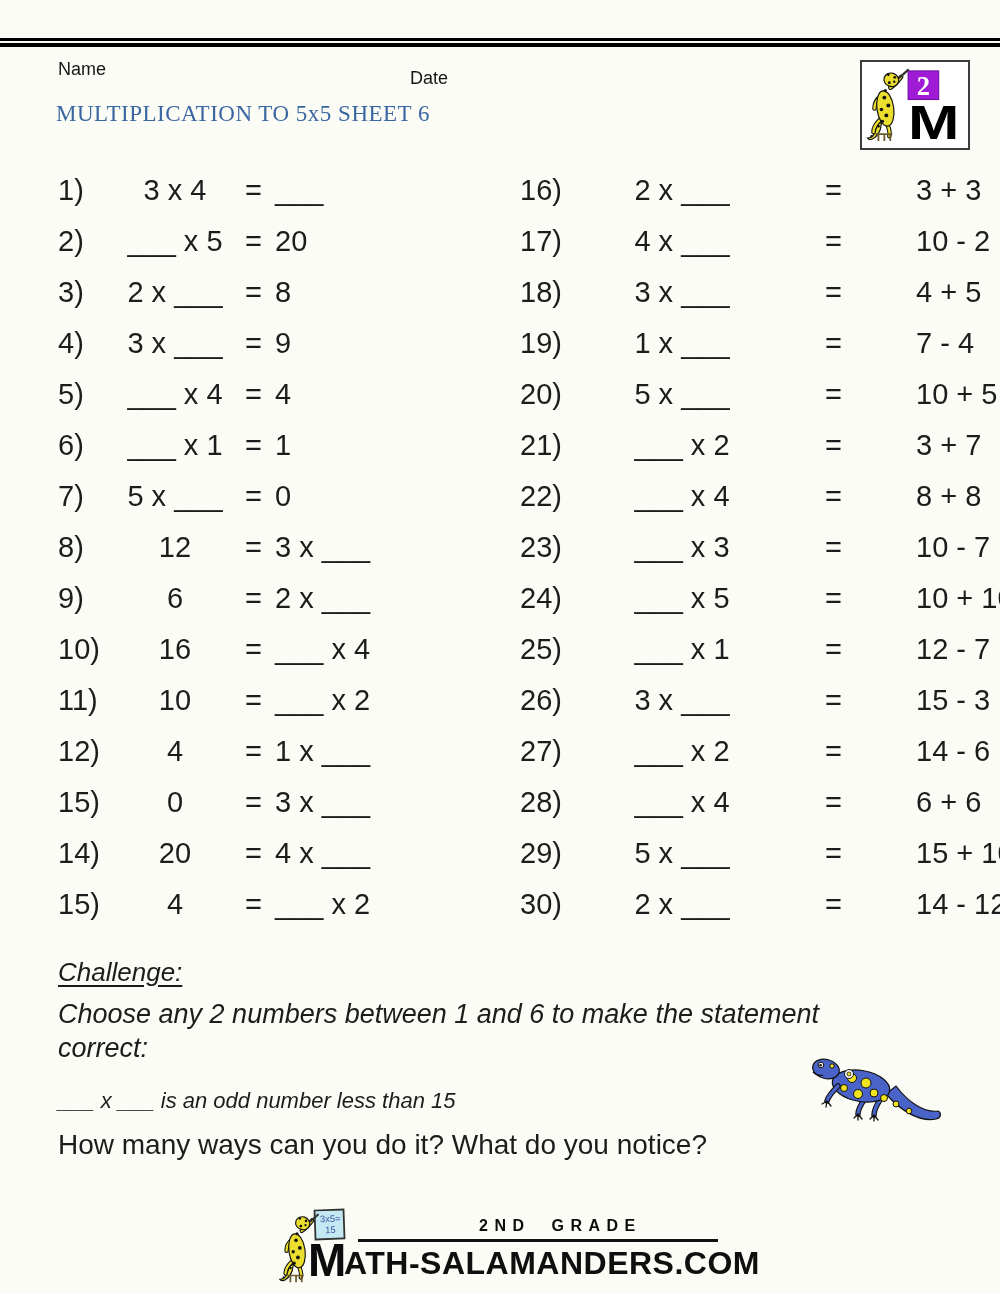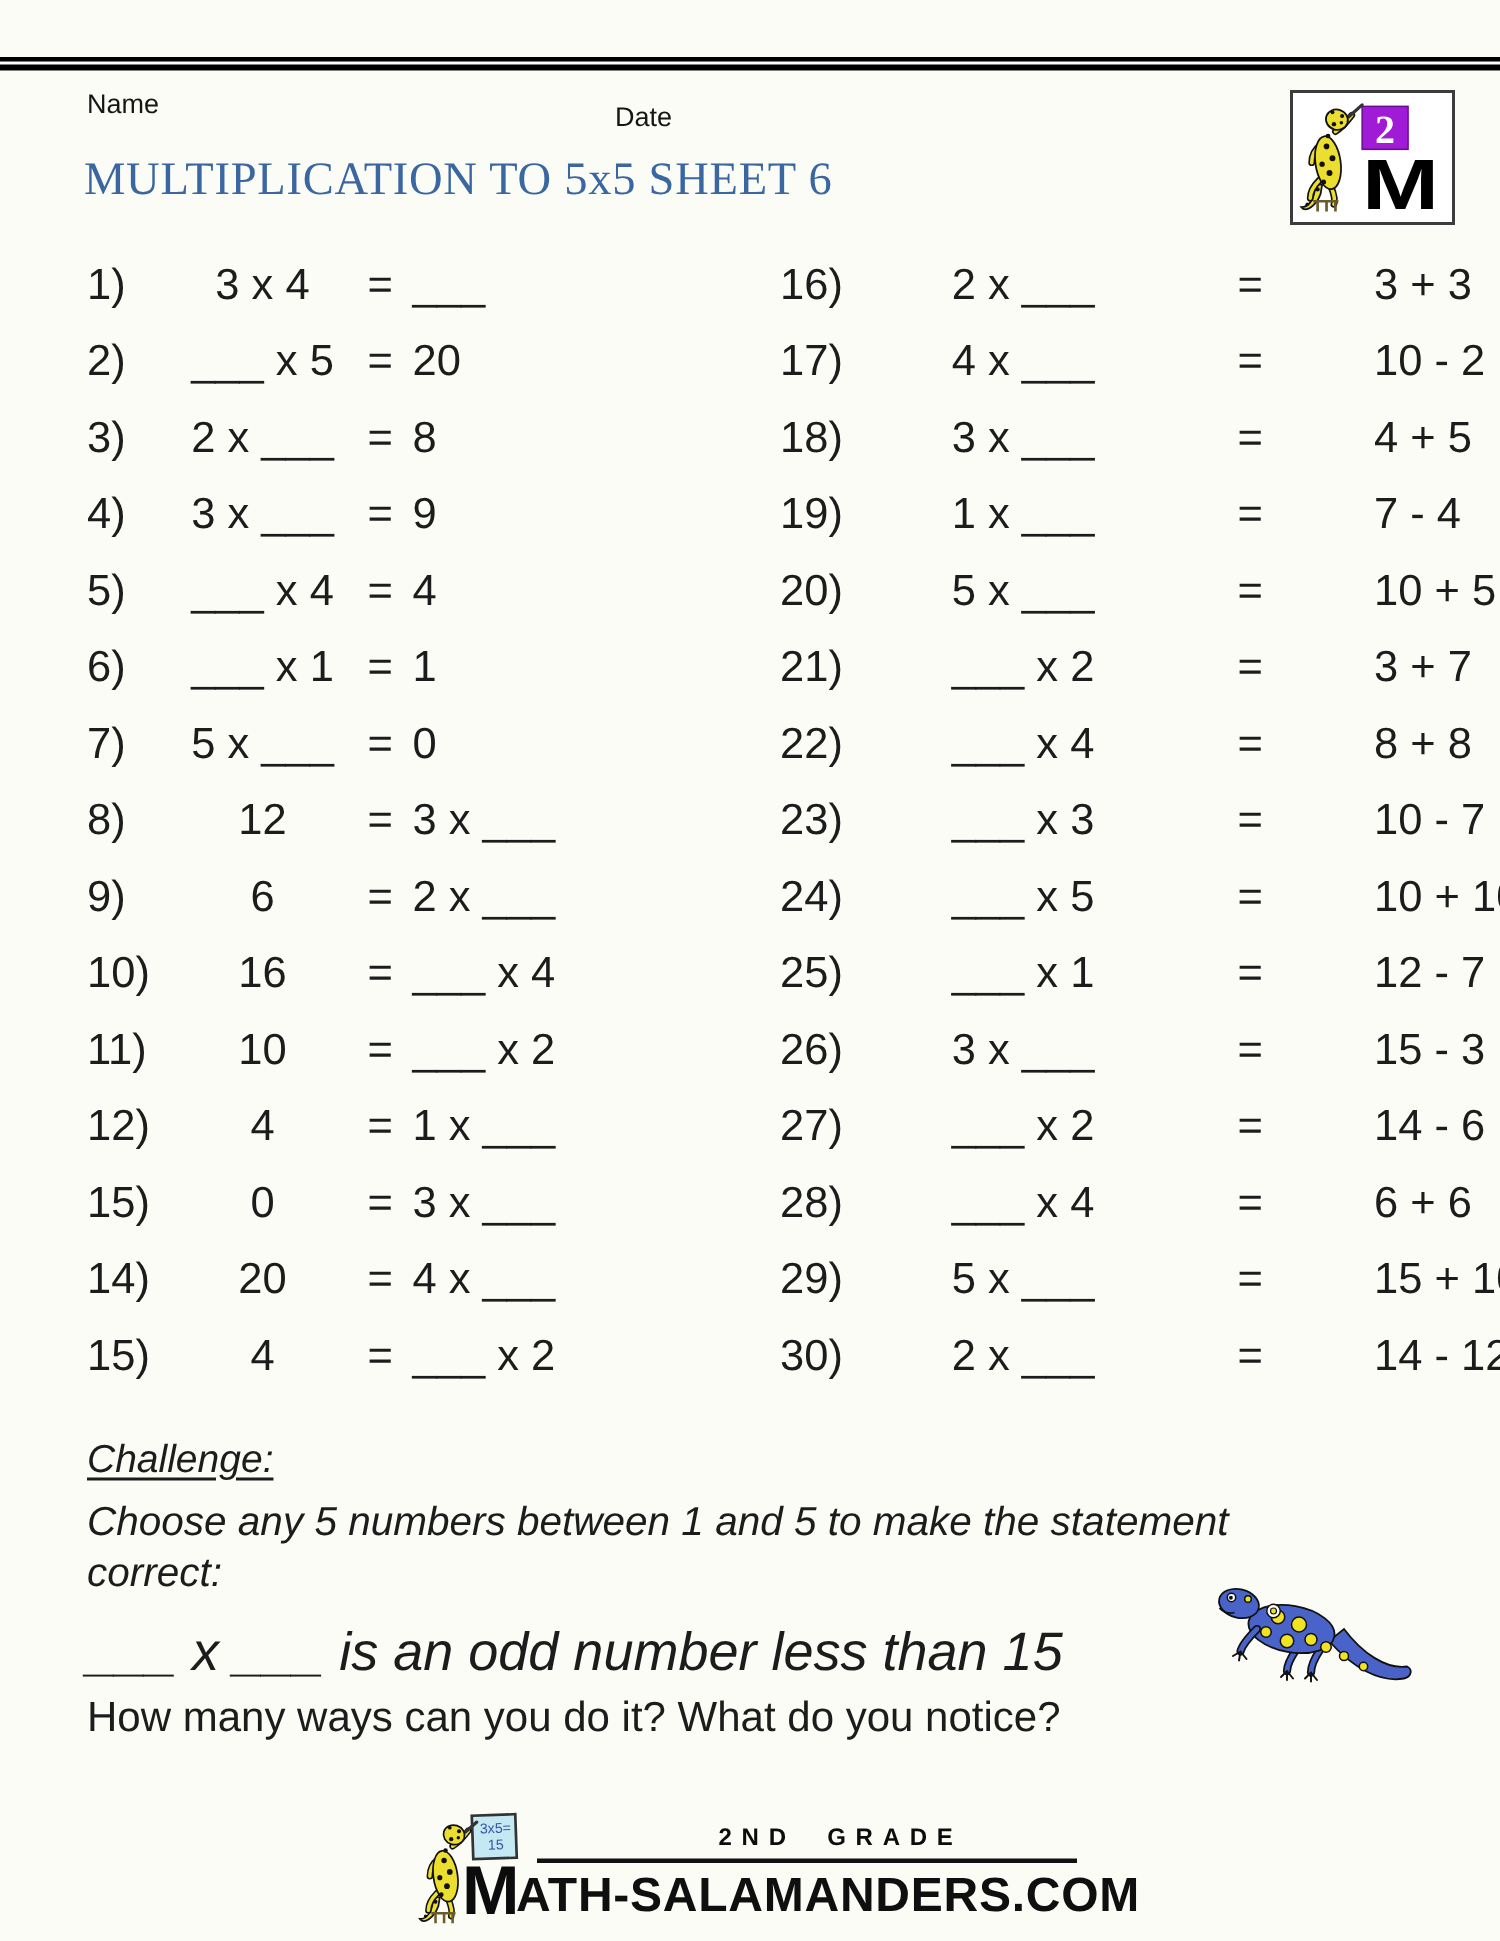--- a/index.html
+++ b/index.html
@@ -16,34 +16,34 @@
   #name-label{left:58px;top:59px;}
   #date-label{left:410px;top:68px;}
   .logo-box{
     position:absolute;left:860px;top:60px;width:110px;height:90px;
     border:2px solid #3c3c3c;background:#fff;box-sizing:border-box;
   }
   .logo-box svg{display:block;width:100%;height:100%;}
   .title{
     position:absolute;left:56px;top:101px;margin:0;white-space:nowrap;
     font-family:"Liberation Serif",serif;font-weight:normal;
-    font-size:31px;letter-spacing:0.5px;color:var(--title-blue,#3a67a1);
+    font-size:23px;letter-spacing:0.5px;color:var(--title-blue,#3a67a1);
   }
   .probcol{position:absolute;top:165px;}
   .probcol.left{left:58px;}
   .probcol.right{left:520px;}
   .prow{display:grid;height:51px;align-items:center;white-space:nowrap;font-size:29px;}
   .left .prow{grid-template-columns:47px 140px 30px auto;}
   .right .prow{grid-template-columns:55px 120px 80px auto;gap:47px;}
   .pa{text-align:center;}
   .right .pe{padding-left:36px;}
   .challenge{position:absolute;left:58px;top:956px;width:780px;}
   .ch-head{font-style:italic;font-size:26px;line-height:33px;text-decoration:underline;text-underline-offset:4px;margin-bottom:8px;}
   .ch-instr{font-style:italic;font-size:27px;line-height:34px;margin-bottom:18px;}
-  .ch-state{font-style:italic;font-size:36px;line-height:36px;margin-bottom:8px;}
+  .ch-state{font-style:italic;font-size:22px;line-height:36px;margin-bottom:8px;}
   .ch-quest{font-size:28px;line-height:36px;}
   .blue-sal{position:absolute;left:806px;top:1036px;width:140px;height:98px;}
   .foot-sal{position:absolute;left:272px;top:1203px;width:80px;height:84px;}
   .foot-m{position:absolute;left:308px;top:1237px;font-size:46px;font-weight:900;line-height:1;color:#0c0c0c;}
   .foot-grade{position:absolute;left:479px;top:1217px;font-size:16px;font-weight:700;letter-spacing:6.5px;word-spacing:10px;color:#0c0c0c;}
   .foot-line{position:absolute;left:358px;top:1239px;width:360px;height:3px;background:#111;}
   .foot-site{position:absolute;left:344px;top:1245px;font-size:32px;font-weight:800;letter-spacing:0.5px;color:#0f0f0f;white-space:nowrap;}
   
   .sal-fill{fill:var(--salamander-yellow,#ecde2e);stroke:#111;stroke-width:1.2;}
   .limb-o{stroke:#111;stroke-width:4.6;fill:none;stroke-linecap:round;}
@@ -318,21 +318,21 @@
     <div class="prow">
       <span class="pn">30)</span>
       <span class="pa">2 x ___</span>
       <span class="pe">=</span>
       <span class="pb">14 - 12</span>
     </div>
   </section>
 
   <div class="challenge">
     <div class="ch-head">Challenge:</div>
-    <div class="ch-instr">Choose any 5 numbers between 1 and 5 to make the statement correct:</div>
+    <div class="ch-instr">Choose any 2 numbers between 1 and 6 to make the statement correct:</div>
     <div class="ch-state">___ x ___ is an odd number less than 15</div>
     <div class="ch-quest">How many ways can you do it? What do you notice?</div>
   </div>
 
   <svg class="blue-sal" viewBox="0 0 140 98">
     <path class="bluefill" d="M80,58 C96,76 114,86 130,83 C135,82 136,77 132,75 C118,77 102,66 90,50 Z"></path>
     <path class="blimb-o" d="M74,64 C70,70 68,75 68,79"></path>
       <path class="blimb-i" d="M74,64 C70,70 68,75 68,79"></path>
     <path class="toe" d="M68,79 L64,83 M68,79 L68,85 M68,79 L72,84"></path>
     <path class="blimb-o" d="M58,64 C54,70 52,75 52,78"></path>

